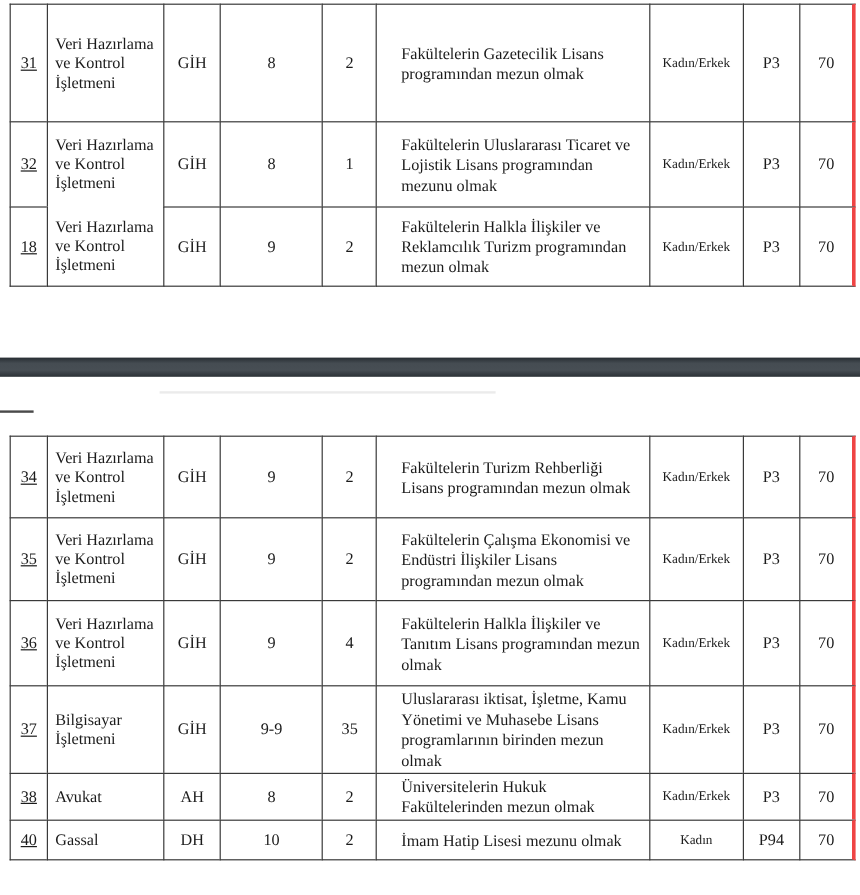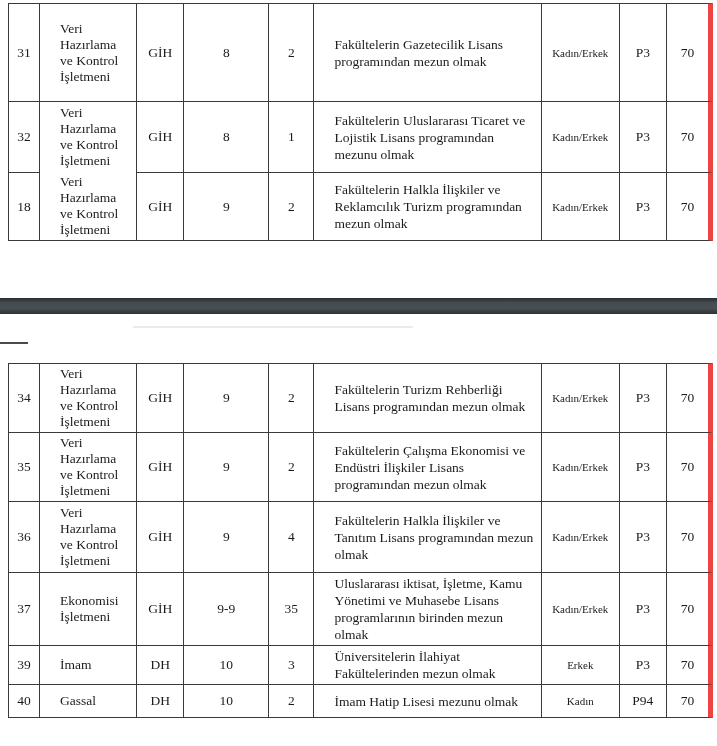--- a/index.html
+++ b/index.html
@@ -29,40 +29,40 @@
   #table2 { top: 363px; }
 
   td {
     border-left: 1px solid #3a3a3a;
     border-top: 1px solid #3a3a3a;
     padding: 2px 4px;
     vertical-align: middle;
     overflow: hidden;
     box-sizing: border-box;
   }
-  td:last-child { border-right: 5px solid #ef4444; margin-top: 20px; }
+  td:last-child { border-right: 3px solid #ef4444; margin-top: 20px; }
   tr:last-child td { border-bottom: 1px solid #3a3a3a; }
 
   
   #table1 tr:nth-child(1) { height: 98px; }
   #table1 tr:nth-child(2) { height: 71px; }
   #table1 tr:nth-child(3) { height: 67px; }
   #table2 tr:nth-child(1) { height: 68px; }
   #table2 tr:nth-child(2) { height: 69px; }
   #table2 tr:nth-child(3) { height: 71px; }
   #table2 tr:nth-child(4) { height: 70px; }
   #table2 tr:nth-child(5) { height: 32px; }
   #table2 tr:nth-child(6) { height: 34px; }
   #table2 tr:nth-child(7) { height: 31px; }
 
   
   #table1 tr:nth-child(3) td.c-title { border-top: none; }
 
-  .c-no     { text-align: center; }
-  .c-title  { text-align: left; padding-left: 20px; line-height: 16px; }
+  .c-no     { text-align: center; text-decoration: underline; }
+  .c-title  { text-align: left; padding-left: 6px; line-height: 16px; }
   .c-class  { text-align: center; }
   .c-grade  { text-align: center; }
   .c-count  { text-align: center; }
   .c-req    { text-align: left; padding-left: 20px; padding-right: 5px; line-height: 17px; }
   .c-gender { text-align: center; font-size: 11px; margin-top: 39px; }
   .c-ptype  { text-align: center; margin-top: 24px; }
   .c-score  { text-align: center; }
 
   .separator-bar {
     position: absolute;
@@ -188,37 +188,37 @@
     <td class="c-class">GİH</td>
     <td class="c-grade">9</td>
     <td class="c-count">4</td>
     <td class="c-req">Fakültelerin Halkla İlişkiler ve Tanıtım Lisans programından mezun olmak</td>
     <td class="c-gender">Kadın/Erkek</td>
     <td class="c-ptype">P3</td>
     <td class="c-score">70</td>
   </tr>
         <tr>
     <td class="c-no">37</td>
-    <td class="c-title">Ekonomisi İşletmeni</td>
+    <td class="c-title">Bilgisayar İşletmeni</td>
     <td class="c-class">GİH</td>
     <td class="c-grade">9-9</td>
     <td class="c-count">35</td>
     <td class="c-req">Uluslararası iktisat, İşletme, Kamu Yönetimi ve Muhasebe Lisans programlarının birinden mezun olmak</td>
     <td class="c-gender">Kadın/Erkek</td>
     <td class="c-ptype">P3</td>
     <td class="c-score">70</td>
   </tr>
         <tr>
-    <td class="c-no">39</td>
-    <td class="c-title">İmam</td>
-    <td class="c-class">DH</td>
-    <td class="c-grade">10</td>
-    <td class="c-count">3</td>
-    <td class="c-req">Üniversitelerin İlahiyat Fakültelerinden mezun olmak</td>
-    <td class="c-gender">Erkek</td>
+    <td class="c-no">38</td>
+    <td class="c-title">Avukat</td>
+    <td class="c-class">AH</td>
+    <td class="c-grade">8</td>
+    <td class="c-count">2</td>
+    <td class="c-req">Üniversitelerin Hukuk Fakültelerinden mezun olmak</td>
+    <td class="c-gender">Kadın/Erkek</td>
     <td class="c-ptype">P3</td>
     <td class="c-score">70</td>
   </tr>
         <tr>
     <td class="c-no">40</td>
     <td class="c-title">Gassal</td>
     <td class="c-class">DH</td>
     <td class="c-grade">10</td>
     <td class="c-count">2</td>
     <td class="c-req">İmam Hatip Lisesi mezunu olmak</td>

